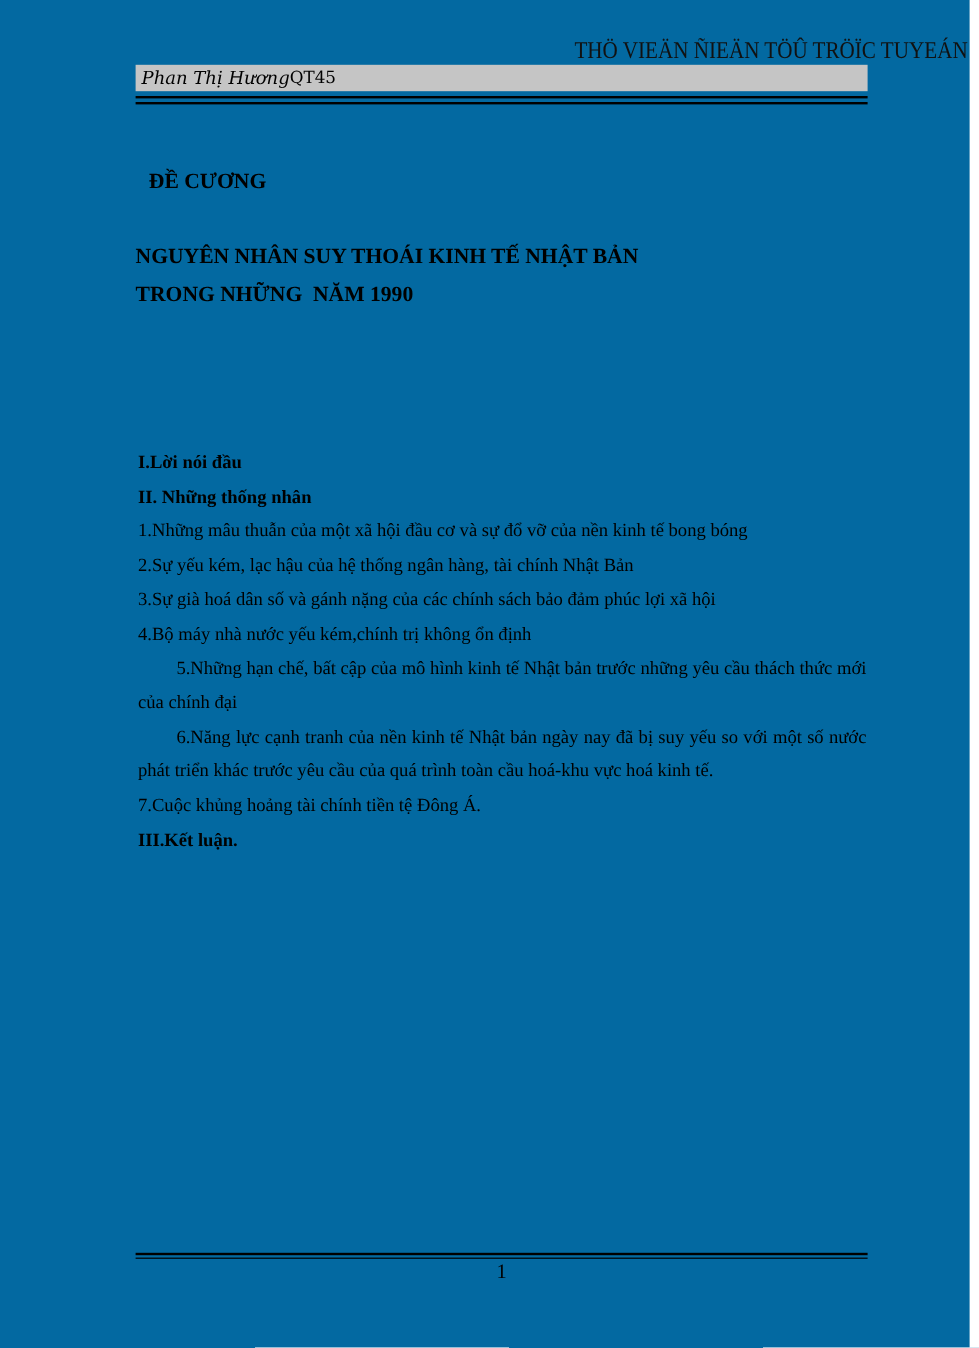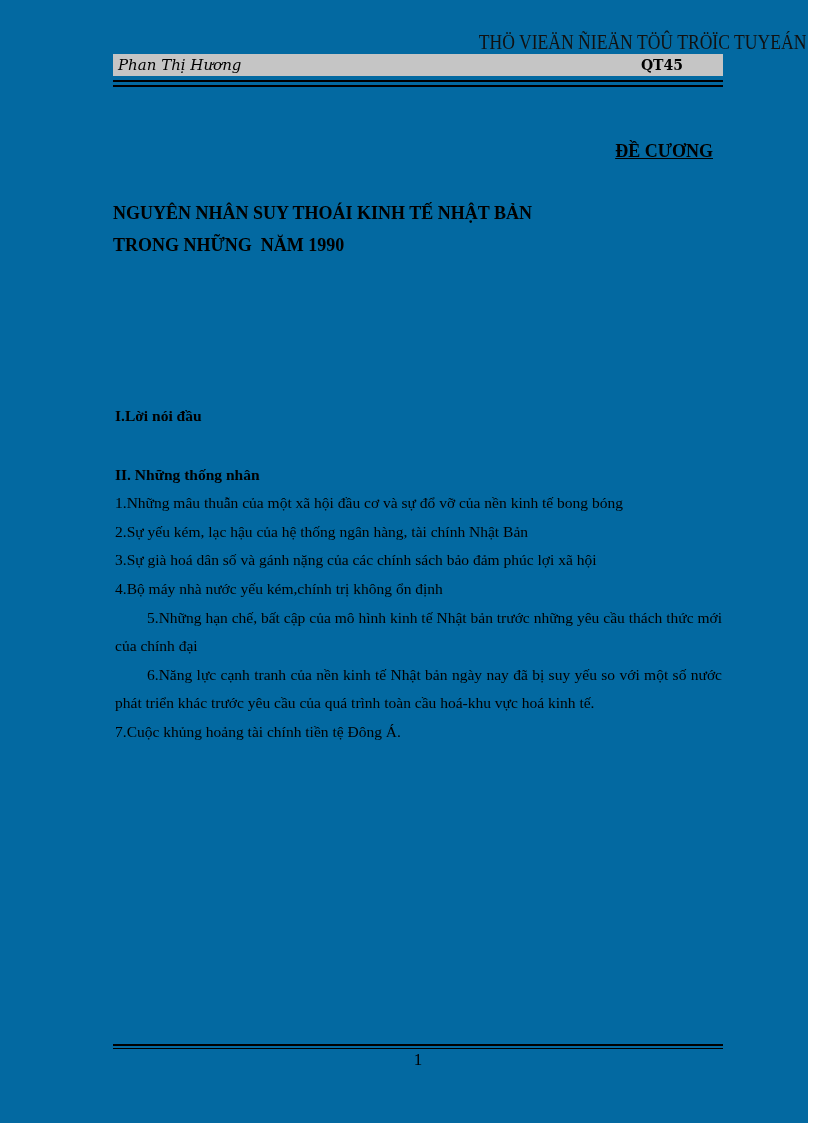--- a/index.html
+++ b/index.html
@@ -21,56 +21,54 @@
     transform-origin:right center;
     color:#111;
   }
   .header-bar {
     position:absolute;
     left:113px; top:54px;
     width:610px; height:22px;
     background:var(--bar,#c5c5c5);
     display:flex;
     align-items:center;
-    justify-content:space-between;
+    justify-content:flex-start;
     padding:0;
     box-sizing:border-box;
   }
   .header-author {
     font-family:"DejaVu Serif","Liberation Serif",serif;
     font-style:italic;
     font-size:15px;
     padding-left:5px;
     white-space:nowrap;
   }
   .header-code {
     font-family:"DejaVu Serif","Liberation Serif",serif;
     font-size:14px;
     padding-right:40px;
     white-space:nowrap;
-    font-weight:bold;
   }
   .rule {
     position:absolute;
     left:113px;
     width:610px;
     height:3px;
     border-top:2px solid #000;
     border-bottom:2px solid #000;
   }
   .header-rule { top:80px; }
   .footer-rule { top:1044px; height:2px; border-top:2px solid #000; border-bottom:1px solid #000; }
   .kicker {
     position:absolute;
-    left:103px; top:141px;
+    left:124px; top:141px;
     width:610px;
-    text-align:right;
+    text-align:left;
     font-weight:bold;
     font-size:18px;
-    text-decoration:underline;
   }
   .title {
     position:absolute;
     left:113px;
     width:610px;
     text-align:left;
     font-weight:bold;
     font-size:18px;
     white-space:pre;
   }
@@ -80,21 +78,21 @@
     position:absolute;
     left:115px; top:372px;
     width:607px;
     font-size:15.5px;
   }
   .line {
     height:28.6px;
     line-height:28.6px;
     white-space:nowrap;
   }
-  .line.bold { font-weight:bold;margin-top:30px; }
+  .line.bold { font-weight:bold; }
   .line.justify {
     white-space:normal;
     text-align:justify;
     text-align-last:justify;
     overflow:hidden;
     margin-left:32px;
   }
   .page-number {
     position:absolute;
     left:113px; top:1050px;
@@ -128,19 +126,20 @@
       <div class="line bold">II. Những thống nhân</div>
       <div class="line">1.Những mâu thuẫn của một xã hội đầu cơ và sự đổ vỡ của nền kinh tế bong bóng</div>
       <div class="line">2.Sự yếu kém, lạc hậu của hệ thống ngân hàng, tài chính Nhật Bản</div>
       <div class="line">3.Sự già hoá dân số và gánh nặng của các chính sách bảo đảm phúc lợi xã hội</div>
       <div class="line">4.Bộ máy nhà nước yếu kém,chính trị không ổn định</div>
       <div class="line justify">5.Những hạn chế, bất cập của mô hình kinh tế Nhật bản trước những yêu cầu thách thức mới</div>
       <div class="line">của chính đại</div>
       <div class="line justify">6.Năng lực cạnh tranh của nền kinh tế Nhật bản ngày nay đã bị suy yếu so với một số nước</div>
       <div class="line">phát triển khác trước yêu cầu của quá trình toàn cầu hoá-khu vực hoá kinh tế.</div>
       <div class="line">7.Cuộc khủng hoảng tài chính tiền tệ Đông Á.</div>
+      <div class="line bold">III.Kết luận.</div>
     </div>
 
   <div class="rule footer-rule"></div>
 
   <div class="page-number">1</div>
 
 </div>
 
 </body></html>

